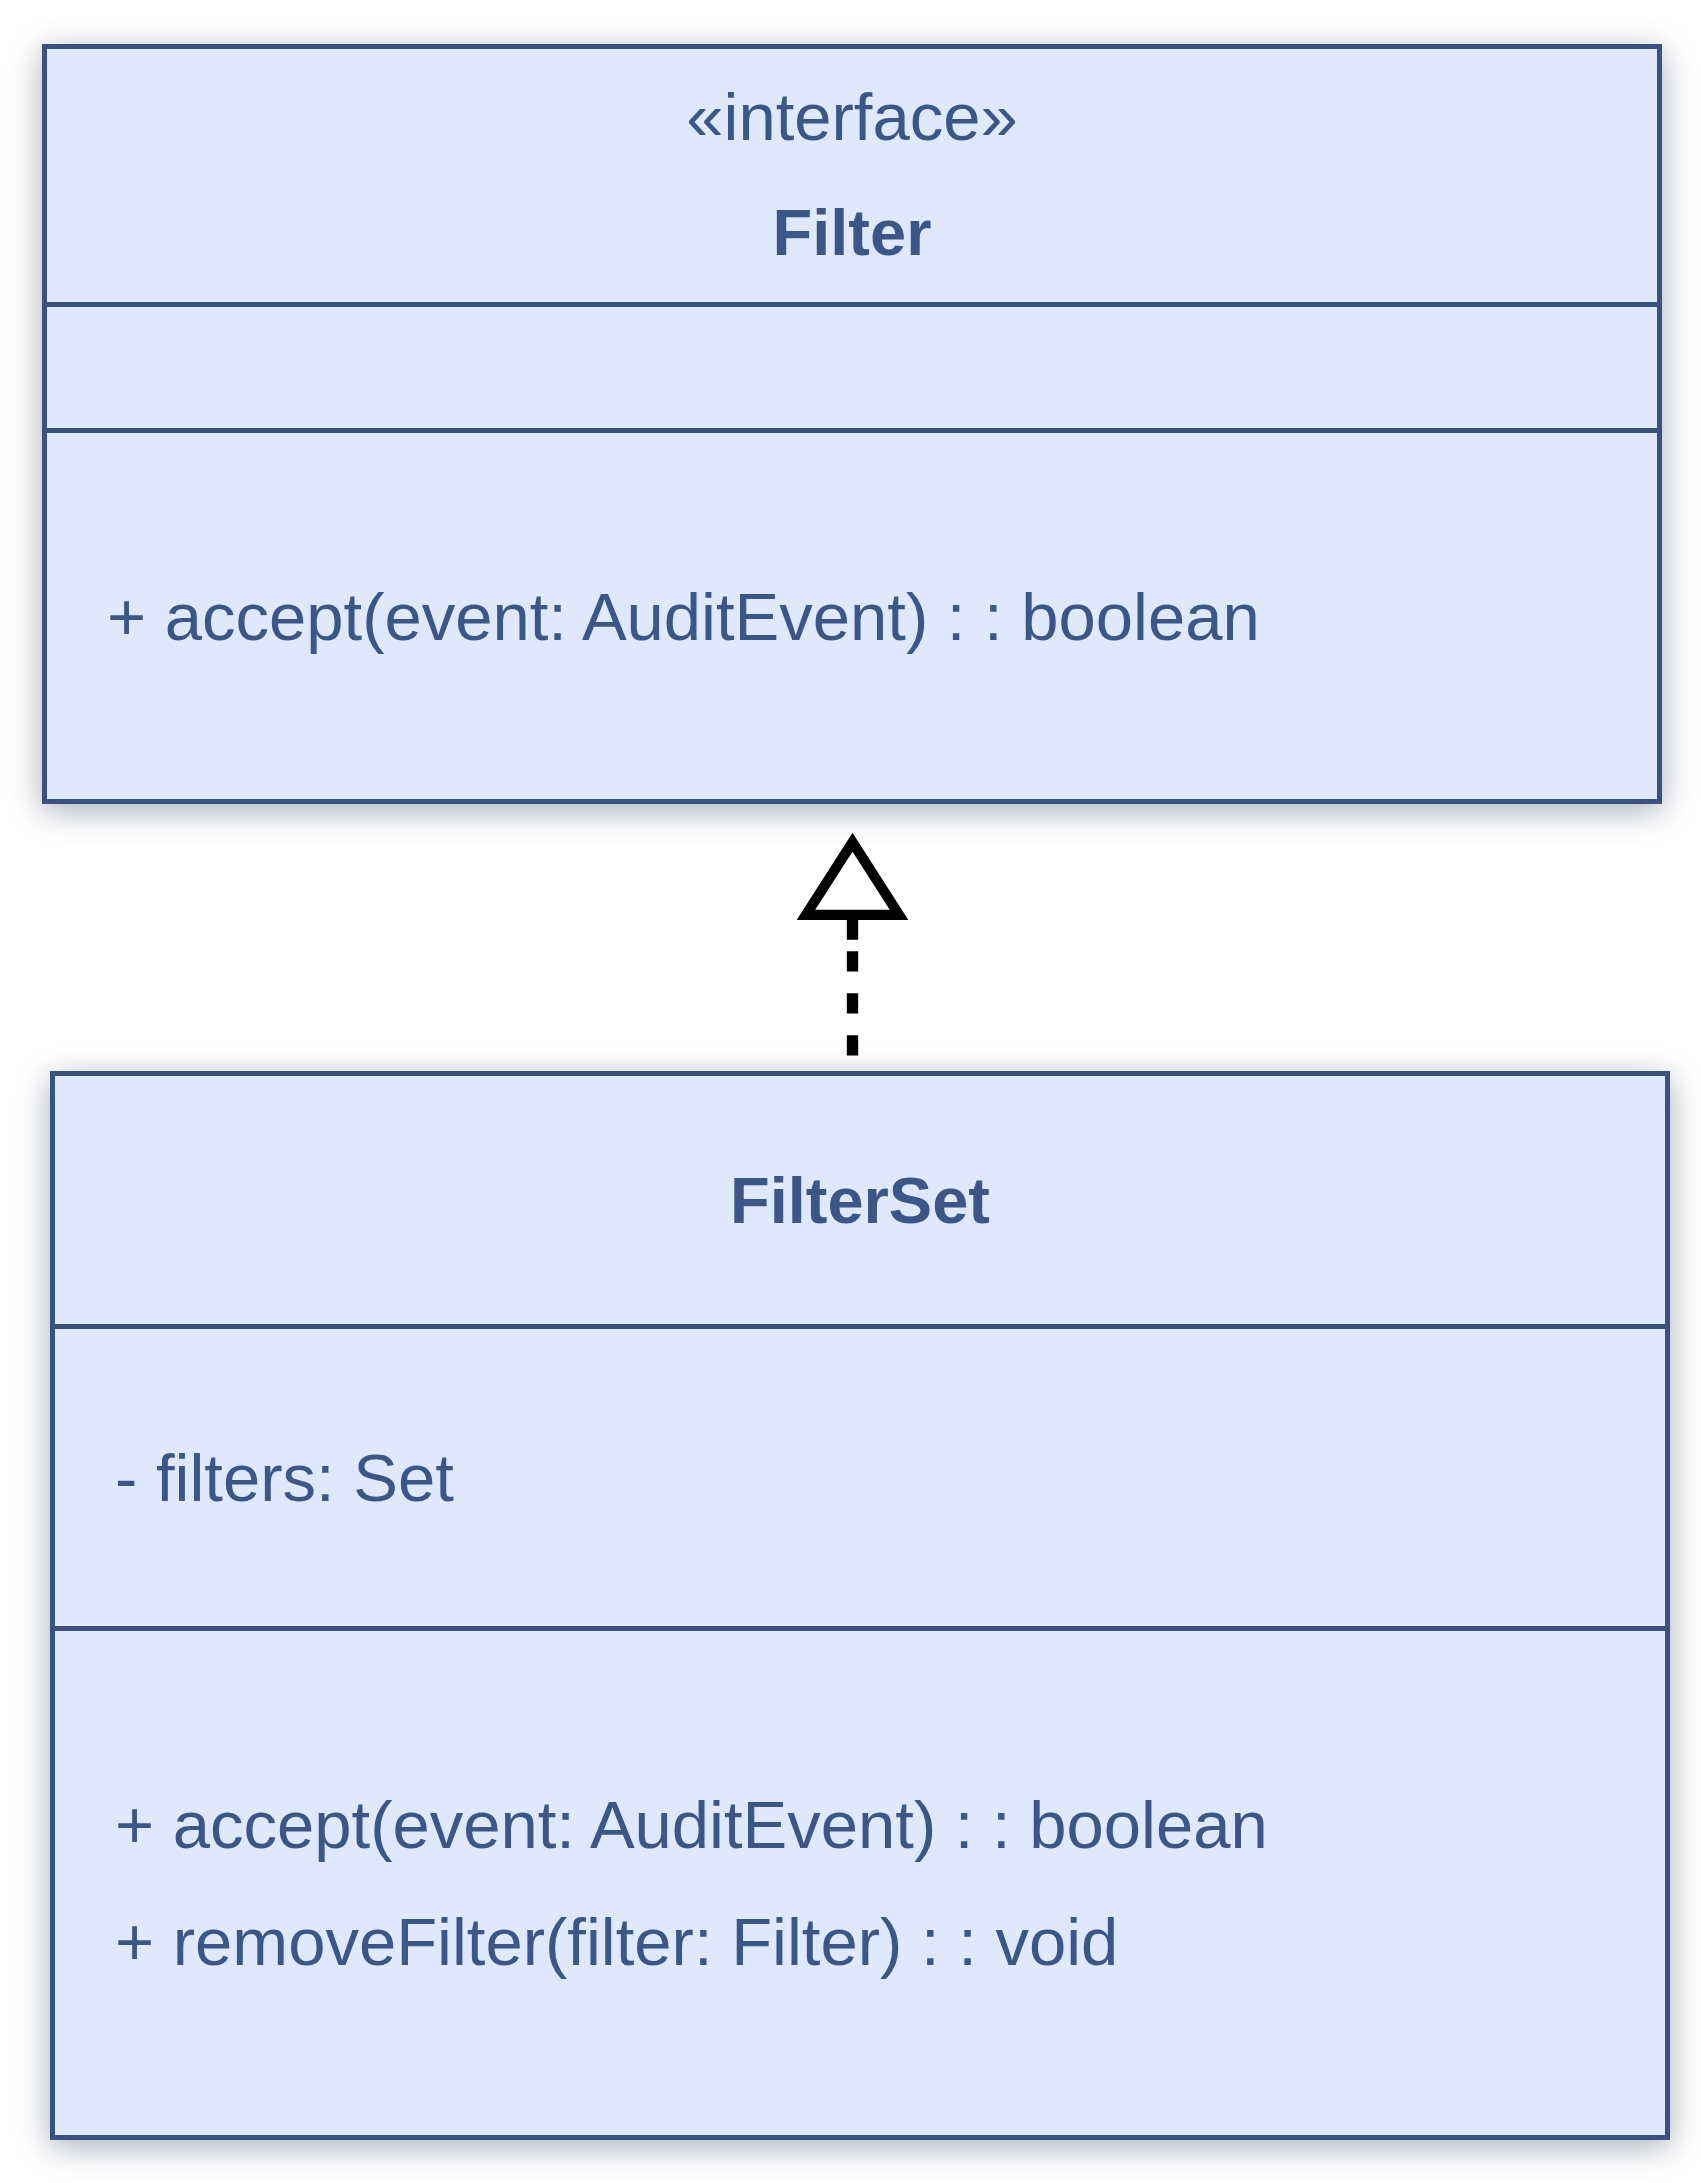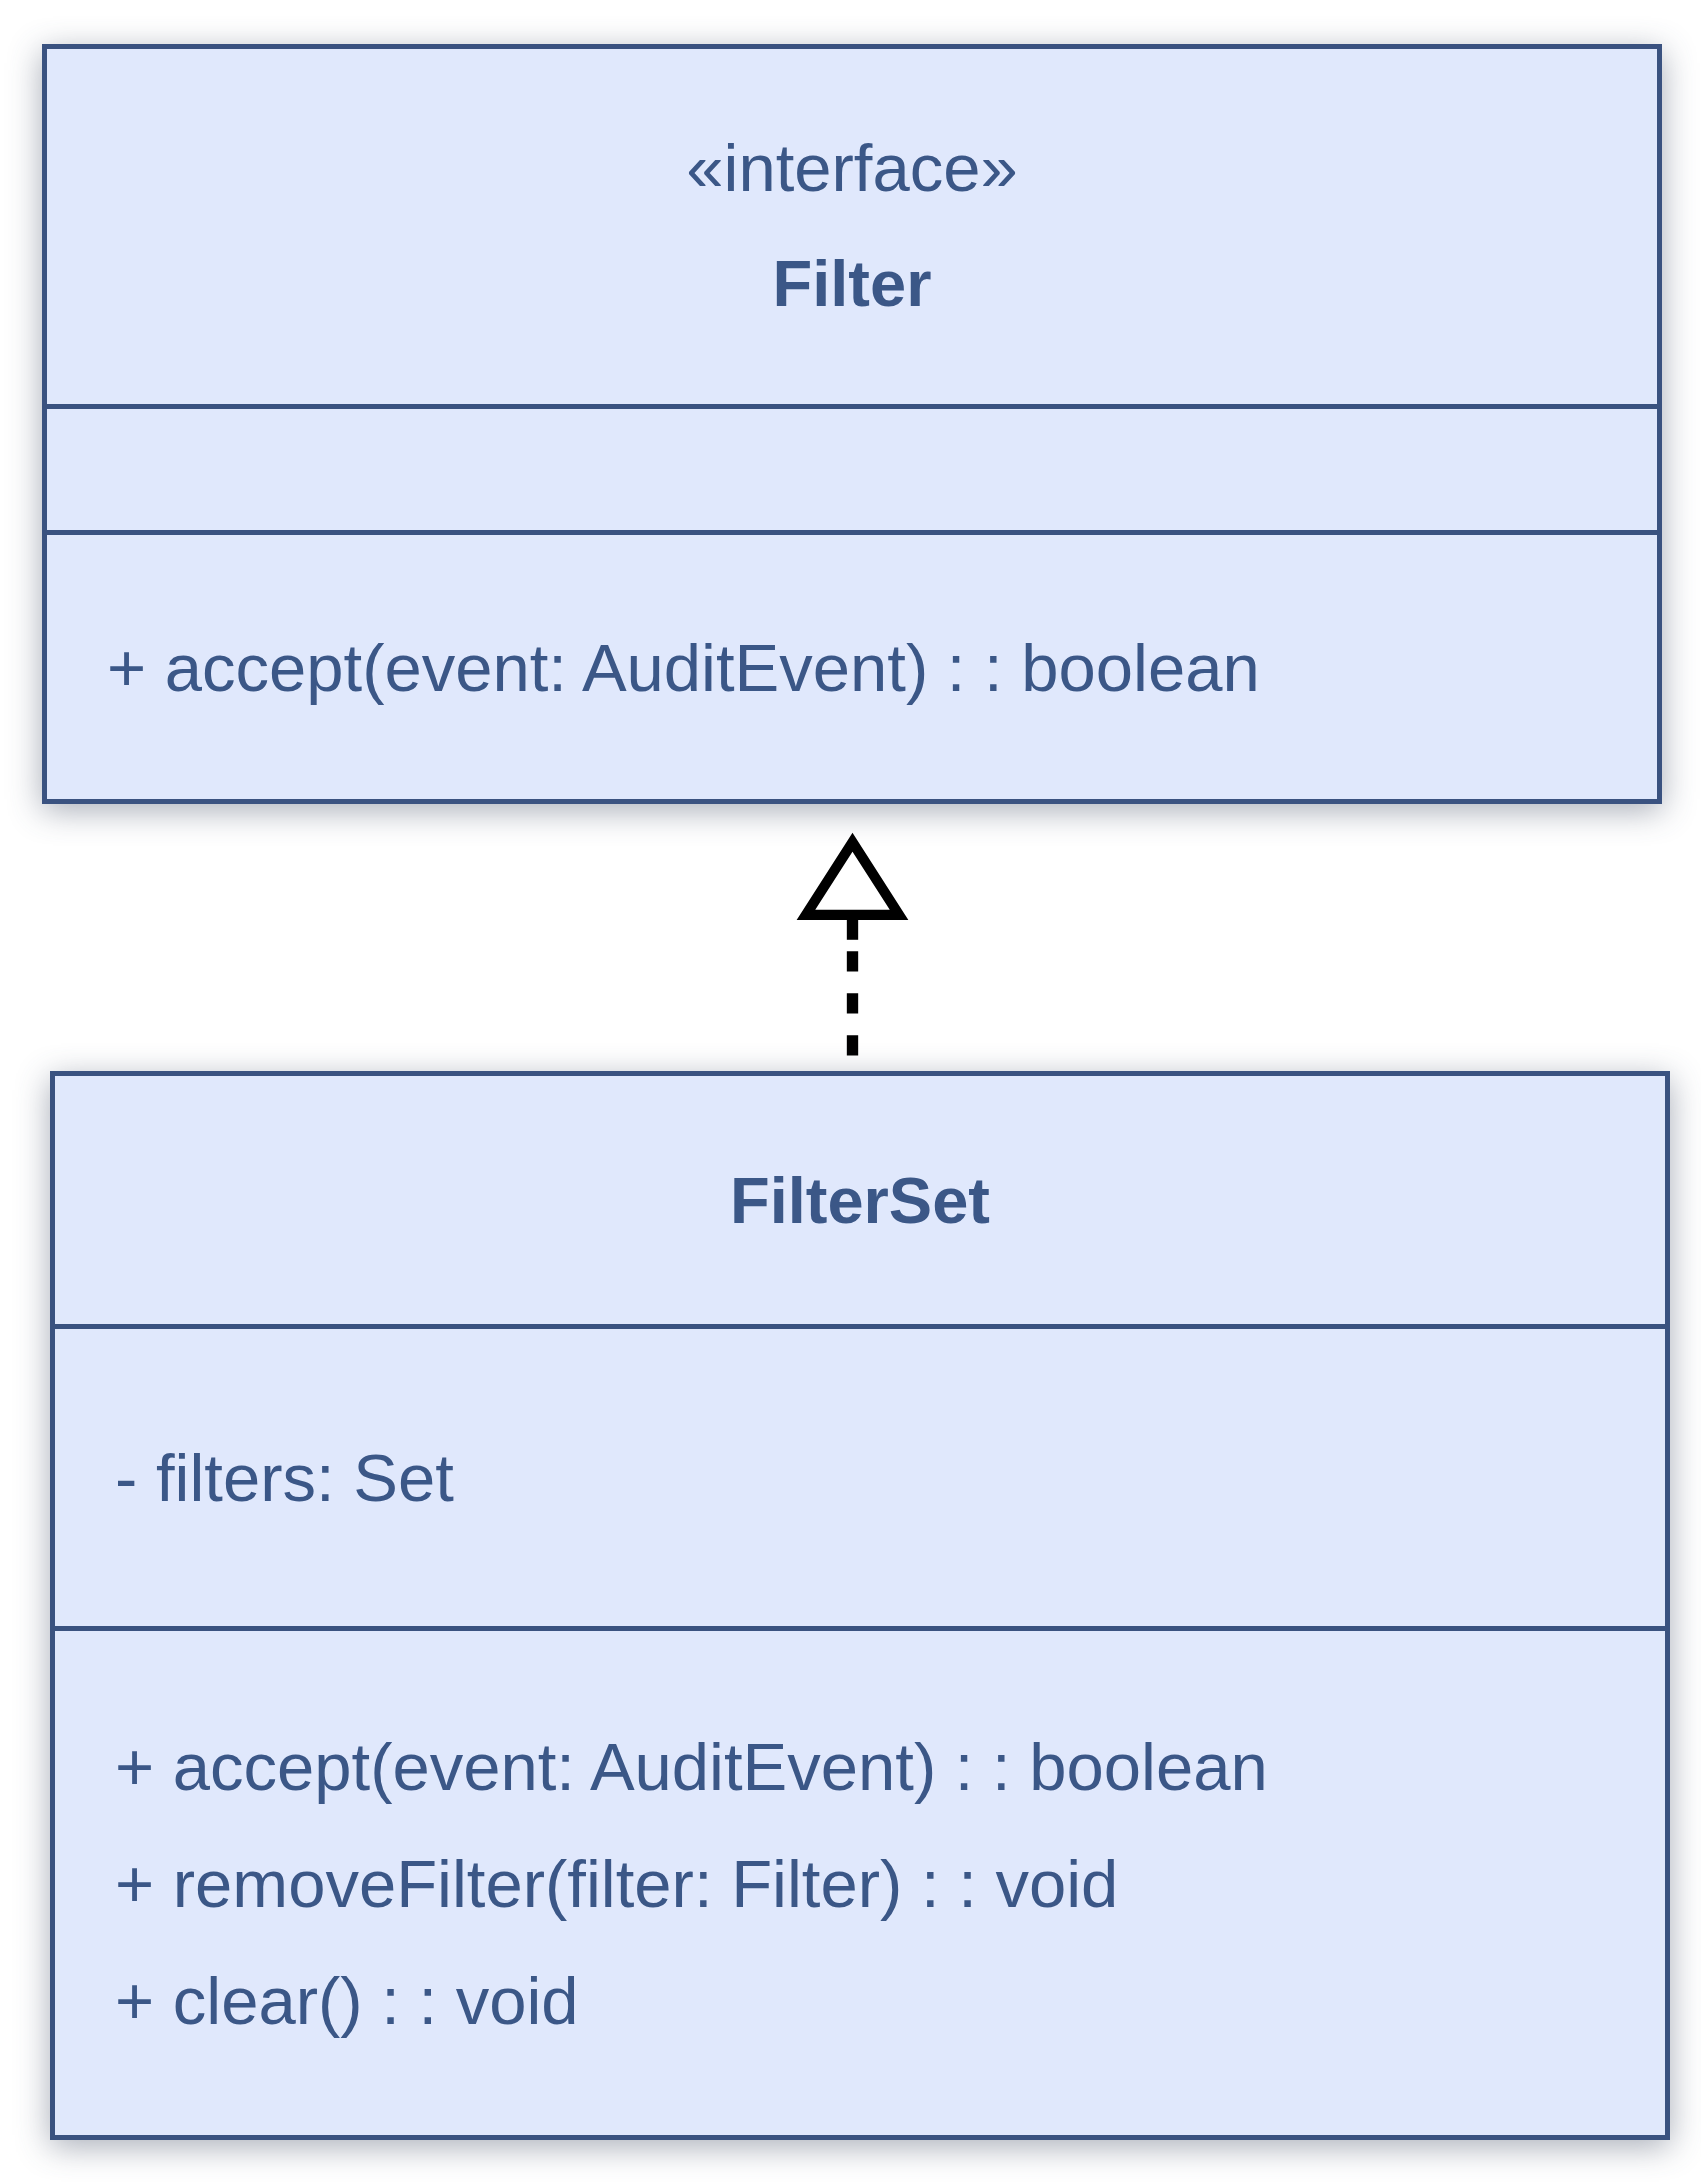--- a/index.html
+++ b/index.html
@@ -28,21 +28,21 @@
   }
   .uml-class .compartment {
     box-sizing: border-box;
     color: #3b5787;
   }
   .uml-class .compartment + .compartment {
     border-top: 5.7px solid #3a5280;
   }
   
   .box-filter { left: 42px; top: 44px; width: 1620px; height: 760px; }
-  .box-filter .c-title { height: 355px; }
+  .box-filter .c-title { height: 253px; }
   .box-filter .c-attrs { height: 126px; }
   .box-filter .c-ops   { flex: 1; }
   
   .box-filterset { left: 50px; top: 1071px; width: 1620px; height: 1069px; }
   .box-filterset .c-title { height: 248px; }
   .box-filterset .c-attrs { height: 302px; }
   .box-filterset .c-ops   { flex: 1; }
 
   .c-title {
     display: flex;
@@ -109,18 +109,17 @@
   <section class="uml-class box-filterset">
     <div class="compartment c-title">
       <div class="class-name">FilterSet</div>
     </div>
     <div class="compartment c-attrs">
       <div class="member">- filters: Set</div>
     </div>
     <div class="compartment c-ops">
       <div class="member">+ accept(event: AuditEvent) : : boolean</div>
       <div class="member">+ removeFilter(filter: Filter) : : void</div>
-      <div class="member">+ clear() : : void</div>
     </div>
   </section>
 
 </div>
 
 
 </body></html>

